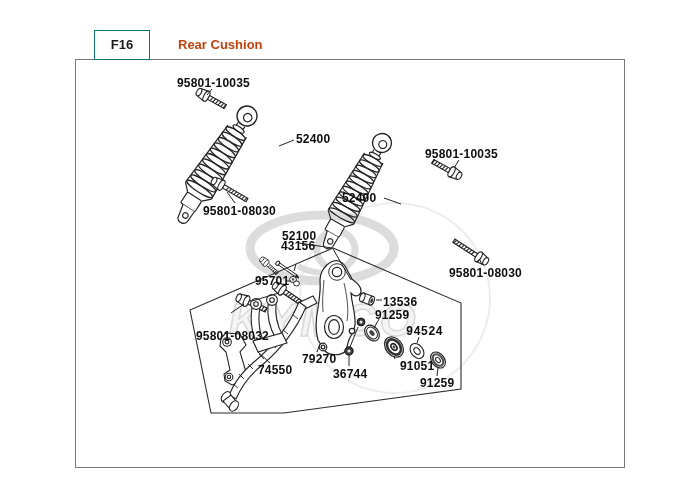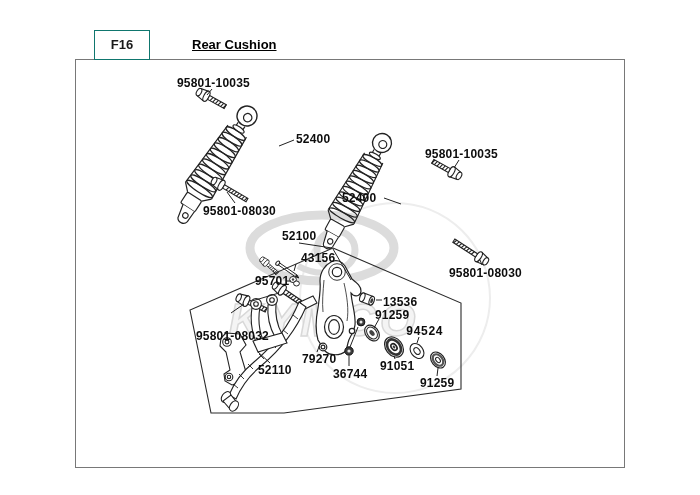--- a/index.html
+++ b/index.html
@@ -4,22 +4,22 @@
 <style>
   html,body{margin:0;padding:0;}
   body{width:700px;height:495px;background:#fff;position:relative;overflow:hidden;
        font-family:"Liberation Sans",sans-serif;color:#111;}
   .page{position:absolute;left:0;top:0;width:700px;height:495px;}
   .tab-box{position:absolute;left:75px;top:30px;width:56px;height:30px;
            border:1px solid #0f766e;box-sizing:border-box;background:#fff;
            font:bold 13px/28px "Liberation Sans",sans-serif;text-align:center;color:#1a1a1a;z-index:3;margin-left:19px;}
   .main-frame{position:absolute;left:75px;top:59px;width:550px;height:409px;
               border:1px solid #787878;box-sizing:border-box;background:transparent;z-index:0;}
-  .sheet-title{position:absolute;left:192px;top:38px;font:bold 13px/14px "Liberation Sans",sans-serif;
-               color:#000000;white-space:nowrap;z-index:3;text-decoration:underline;}
+  .sheet-title{position:absolute;left:178px;top:38px;font:bold 13px/14px "Liberation Sans",sans-serif;
+               color:#c2410c;white-space:nowrap;z-index:3;}
   .footer-page{position:absolute;left:75px;top:471px;width:550px;text-align:center;
                font:bold 11px/12px "Liberation Sans",sans-serif;color:#1a1a1a;z-index:3;}
   svg.art{position:absolute;left:0;top:0;z-index:1;}
   .labels-layer{position:absolute;left:0;top:0;width:700px;height:386px;z-index:2;}
   .part-label{position:absolute;font:bold 12px/12px "Liberation Sans",sans-serif;
               color:#0d0d0d;letter-spacing:.2px;white-space:nowrap;}
 </style>
 </head>
 <body>
 
@@ -215,26 +215,26 @@
   </svg>
 
   <div class="labels-layer">
       <div class="part-label" style="left: 177px; top: 77px;">95801-10035</div>
       <div class="part-label" style="left: 296px; top: 133px;">52400</div>
       <div class="part-label" style="left: 203px; top: 205px;">95801-08030</div>
       <div class="part-label" style="left: 425px; top: 148px;">95801-10035</div>
       <div class="part-label" style="left: 342px; top: 192px;">52400</div>
       <div class="part-label" style="left: 449px; top: 267px;">95801-08030</div>
       <div class="part-label" style="left: 282px; top: 230px;">52100</div>
-      <div class="part-label" style="left: 281px; top: 252px; margin-left: 20px;">43156</div>
+      <div class="part-label" style="left: 281px; top: 240px;">43156</div>
       <div class="part-label" style="left: 255px; top: 275px;">95701</div>
       <div class="part-label" style="left: 196px; top: 314px; margin-top: 16px;">95801-08032</div>
-      <div class="part-label" style="left: 258px; top: 364px;">52110</div>
+      <div class="part-label" style="left: 258px; top: 364px;">74550</div>
       <div class="part-label" style="left: 302px; top: 353px;">79270</div>
       <div class="part-label" style="left: 333px; top: 368px;">36744</div>
       <div class="part-label" style="left: 383px; top: 296px;">13536</div>
       <div class="part-label" style="left: 375px; top: 309px;">91259</div>
       <div class="part-label" style="left: 406px; top: 326px; font-family: Liberation Mono, monospace;">94524</div>
-      <div class="part-label" style="left: 380px; top: 360px;">91051</div>
+      <div class="part-label" style="left: 400px; top: 360px;">91051</div>
       <div class="part-label" style="left: 420px; top: 377px;">91259</div>
     </div>
 
 </div>
 
 </body></html>

